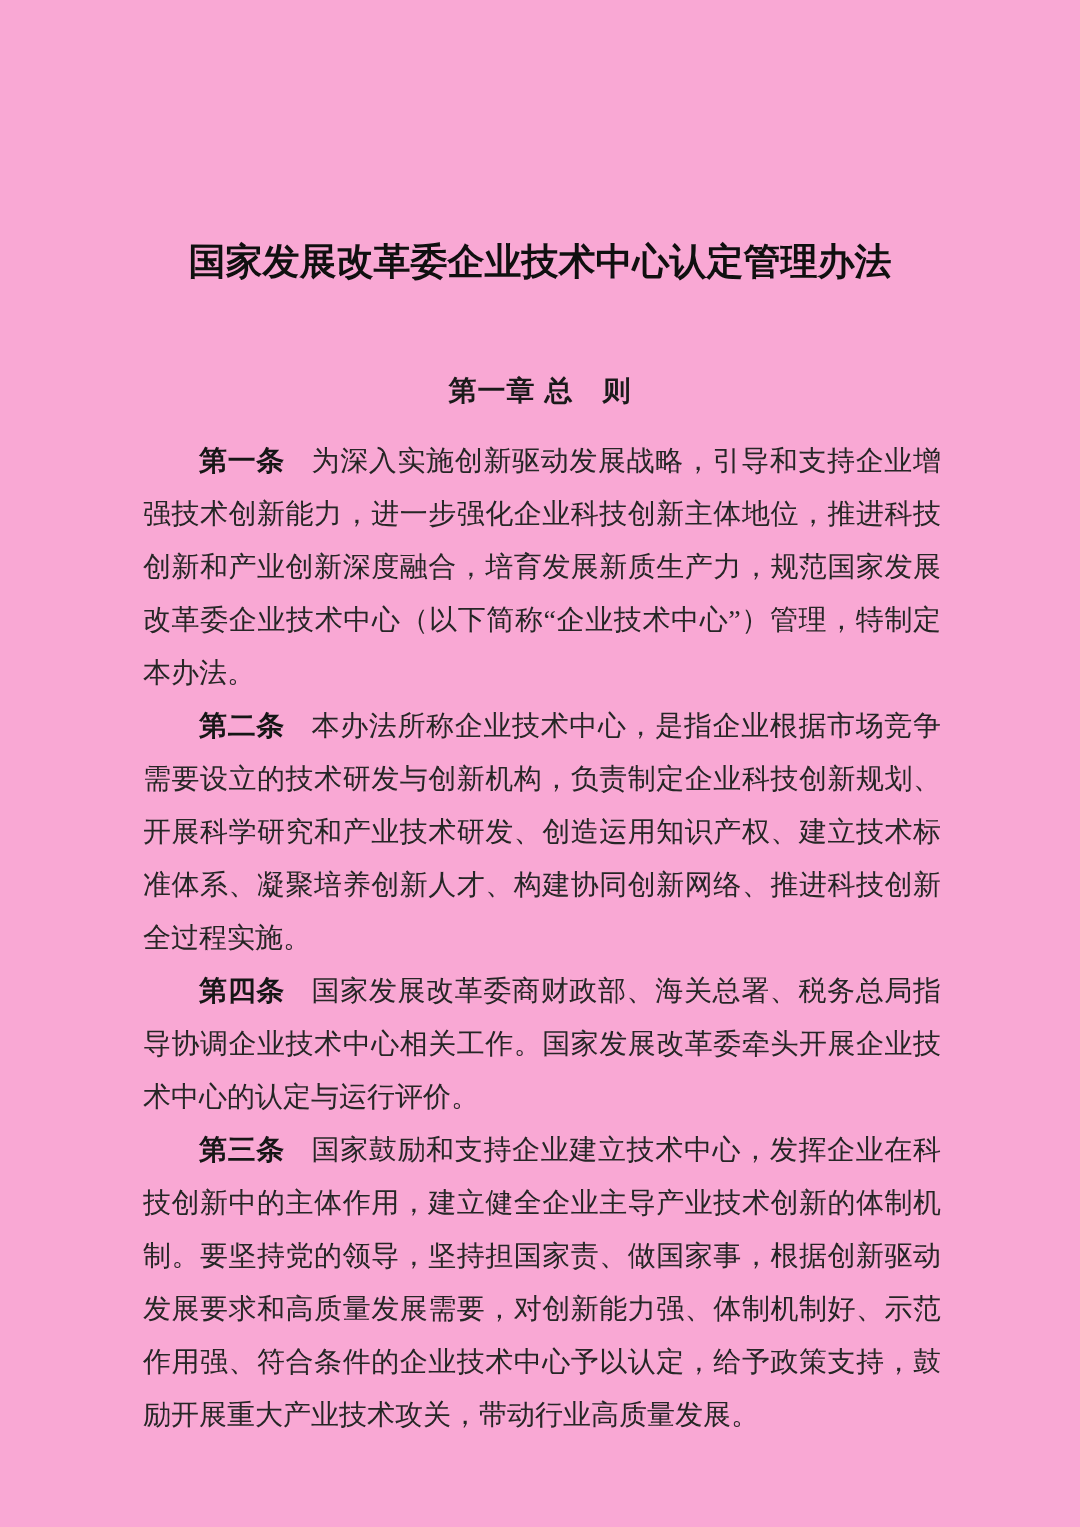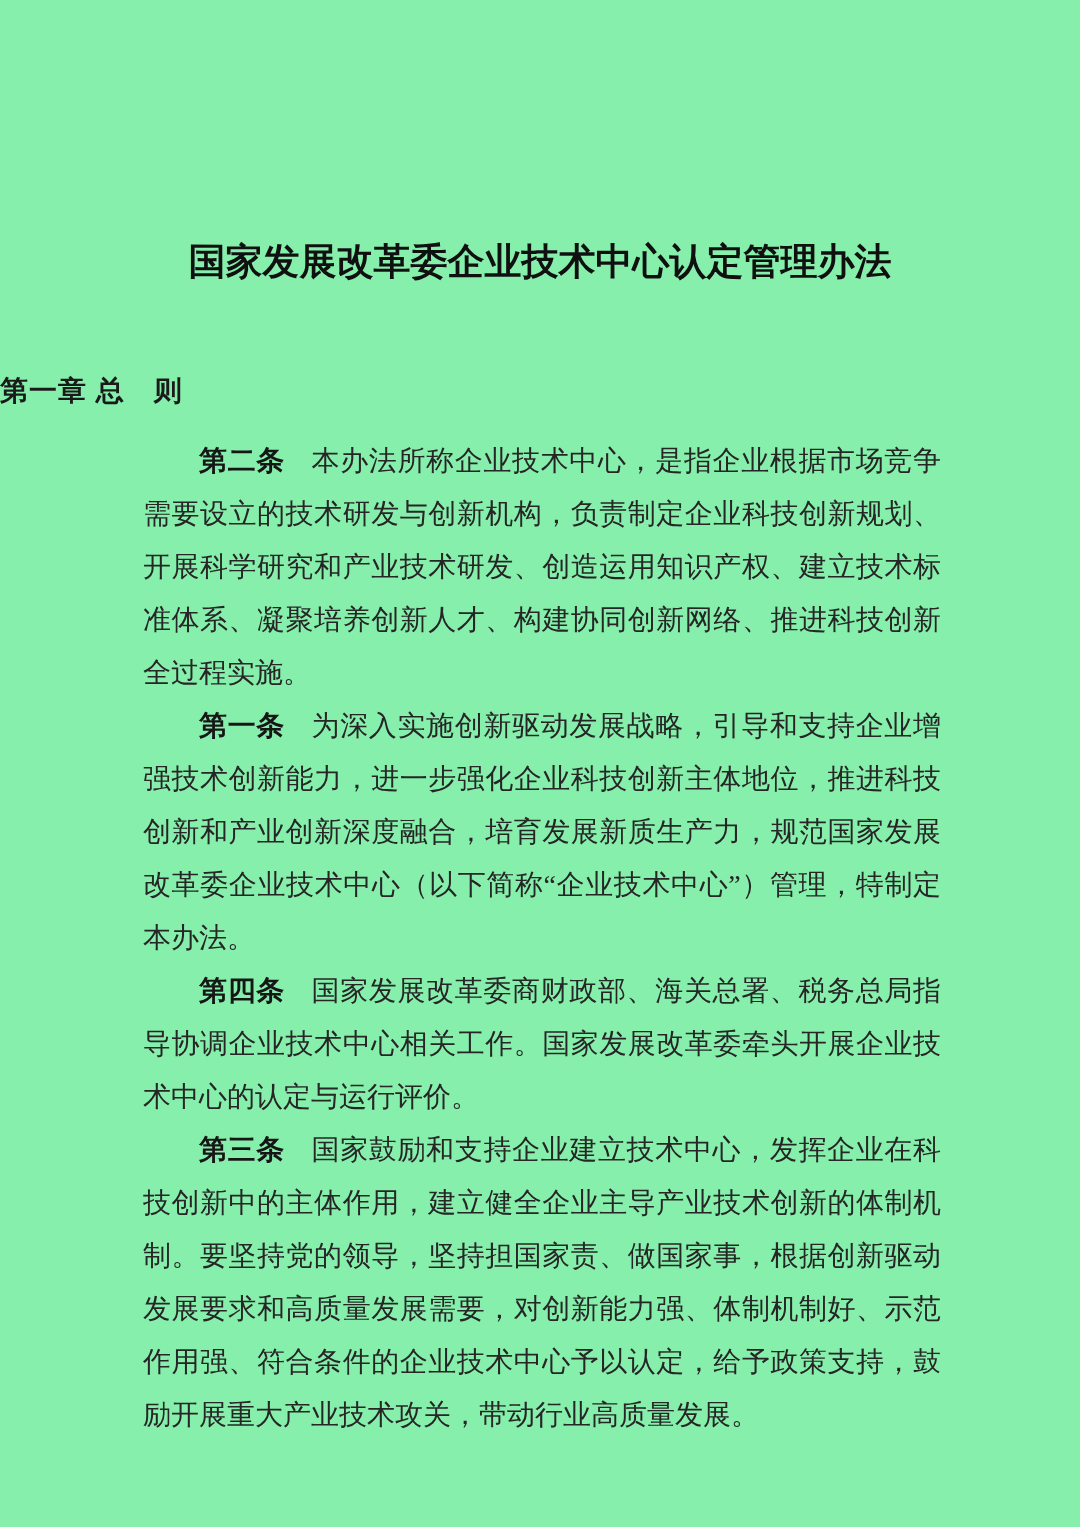--- a/index.html
+++ b/index.html
@@ -5,21 +5,21 @@
   html, body {
     margin: 0;
     padding: 0;
     background: #e8e8e8;
   }
   .page {
     position: relative;
     width: 1080px;
     height: 1527px;
     margin: 0 auto;
-    background: #86efac;
+    background: #f9a8d4;
     color: #1d1d1d;
     overflow: hidden;
   }
   .doc-title {
     position: absolute;
     top: 240px;
     left: 0;
     width: 100%;
     text-align: center;
     font-family: "Liberation Serif", "DejaVu Serif", serif;
@@ -27,21 +27,21 @@
     font-size: 37px;
     line-height: 1.2;
     color: #101010;
     letter-spacing: 0px;
   }
   .chapter-heading {
     position: absolute;
     top: 374px;
     left: 0;
     width: 100%;
-    text-align: left;
+    text-align: center;
     font-family: "Liberation Sans", "DejaVu Sans", sans-serif;
     font-weight: 700;
     font-size: 28px;
     line-height: 1.2;
     color: #1a1a1a;
     letter-spacing: 1px;
   }
   .doc-body {
     position: absolute;
     top: 434px;
@@ -74,25 +74,25 @@
 
 <div class="page">
 
   <div class="doc-title">国家发展改革委企业技术中心认定管理办法</div>
 
   <div class="chapter-heading">第一章 总　则</div>
 
   <div class="doc-body">
 
     <p class="article">
-      <span class="article-label">第二条</span><span class="article-text">本办法所称企业技术中心，是指企业根据市场竞争需要设立的技术研发与创新机构，负责制定企业科技创新规划、开展科学研究和产业技术研发、创造运用知识产权、建立技术标准体系、凝聚培养创新人才、构建协同创新网络、推进科技创新全过程实施。</span>
+      <span class="article-label">第一条</span><span class="article-text">为深入实施创新驱动发展战略，引导和支持企业增强技术创新能力，进一步强化企业科技创新主体地位，推进科技创新和产业创新深度融合，培育发展新质生产力，规范国家发展改革委企业技术中心（以下简称“企业技术中心”）管理，特制定本办法。</span>
     </p>
 
     <p class="article">
-      <span class="article-label">第一条</span><span class="article-text">为深入实施创新驱动发展战略，引导和支持企业增强技术创新能力，进一步强化企业科技创新主体地位，推进科技创新和产业创新深度融合，培育发展新质生产力，规范国家发展改革委企业技术中心（以下简称“企业技术中心”）管理，特制定本办法。</span>
+      <span class="article-label">第二条</span><span class="article-text">本办法所称企业技术中心，是指企业根据市场竞争需要设立的技术研发与创新机构，负责制定企业科技创新规划、开展科学研究和产业技术研发、创造运用知识产权、建立技术标准体系、凝聚培养创新人才、构建协同创新网络、推进科技创新全过程实施。</span>
     </p>
 
     <p class="article">
       <span class="article-label">第四条</span><span class="article-text">国家发展改革委商财政部、海关总署、税务总局指导协调企业技术中心相关工作。国家发展改革委牵头开展企业技术中心的认定与运行评价。</span>
     </p>
 
     <p class="article">
       <span class="article-label">第三条</span><span class="article-text">国家鼓励和支持企业建立技术中心，发挥企业在科技创新中的主体作用，建立健全企业主导产业技术创新的体制机制。要坚持党的领导，坚持担国家责、做国家事，根据创新驱动发展要求和高质量发展需要，对创新能力强、体制机制好、示范作用强、符合条件的企业技术中心予以认定，给予政策支持，鼓励开展重大产业技术攻关，带动行业高质量发展。</span>
     </p>
 

